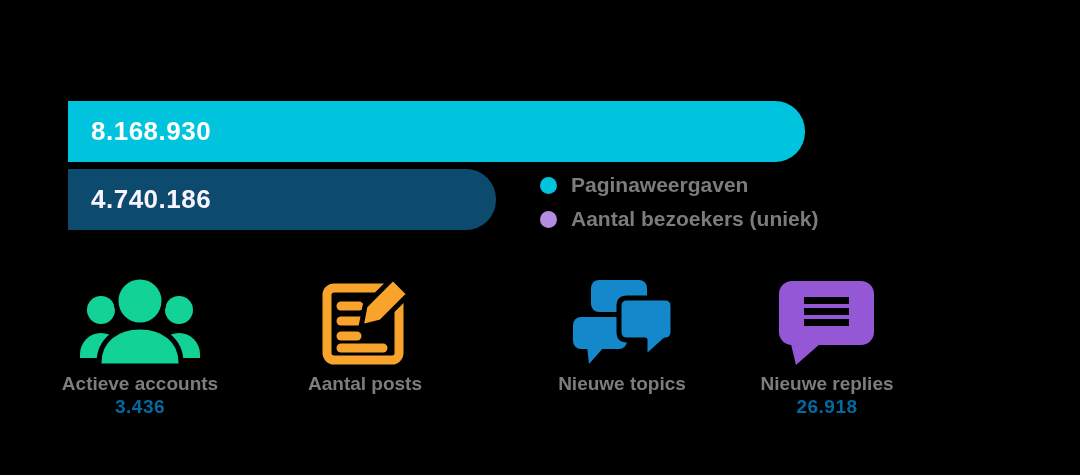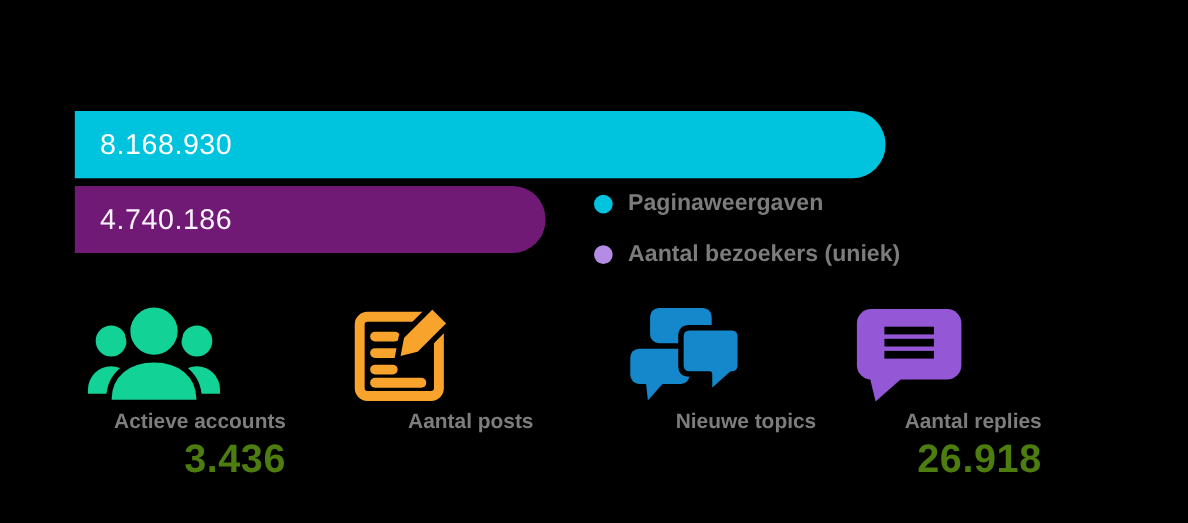--- a/index.html
+++ b/index.html
@@ -3,45 +3,45 @@
 <meta charset="utf-8">
 <style>
   * { margin:0; padding:0; box-sizing:border-box; }
   html,body { width:1080px; height:475px; background:#000000; overflow:hidden; }
   body { font-family:"Liberation Sans", sans-serif; position:relative; }
 
   .bar {
     position:absolute; left:68px; height:61px;
     border-radius:0 30px 30px 0;
     display:flex; align-items:center; padding-left:23px;
-    font-weight:normal; font-size:26px; letter-spacing:.5px;
+    font-weight:bold; font-size:26px; letter-spacing:.5px;
   }
   .bar-0 { top:101px; background:#00c3de; color:#ffffff; }
   .bar-1 { top:169px; background:#b48ce3; color:#f9f3fe; }
 
-  .legend { position:absolute; left:540px; top:172px; display:flex; flex-direction:column; gap:20px; }
+  .legend { position:absolute; left:540px; top:172px; display:flex; flex-direction:column; gap:8px; }
   .legend-item { display:flex; align-items:center; gap:14px; height:26px;
                  color:#7c7c7c; font-size:21px; font-weight:600; }
   .legend-dot { width:17px; height:17px; border-radius:50%; flex:0 0 17px; }
   .dot-0 { background:#00c3de; }
   .dot-1 { background:#b48ce3; }
 
-  .stat { position:absolute; top:274px; width:240px; text-align:right; }
+  .stat { position:absolute; top:274px; width:240px; text-align:center; }
   #stat-0 { left:20px; } #stat-1 { left:245px; } #stat-2 { left:502px; } #stat-3 { left:707px; }
   .stat-icon { height:94px; display:flex; align-items:flex-end; justify-content:center; }
   .stat-label { margin-top:5px; font-size:19px; color:#7d7d7d; font-weight:600; }
-  .stat-value { margin-top:1px; font-size:36px; color:#4d7c0f; font-weight:bold; letter-spacing:.5px; }
+  .stat-value { margin-top:1px; font-size:19px; color:#0369a1; font-weight:bold; letter-spacing:.5px; }
 </style>
 </head>
 <body>
 
 <div class="bar bar-0" style="width: 737px; background: rgb(0, 195, 222);">
   <span>8.168.930</span>
 </div>
-<div class="bar bar-1" style="width: 428px; background: #701a75;">
+<div class="bar bar-1" style="width: 428px; background: #0c4a6e;">
   <span>4.740.186</span>
 </div>
 
 <div class="legend">
   <div class="legend-item">
     <span class="legend-dot dot-0"></span>
     <span>Paginaweergaven</span>
   </div>
   <div class="legend-item">
     <span class="legend-dot dot-1"></span>
@@ -103,15 +103,15 @@
         <rect x="2" y="5" width="95" height="64" rx="13"></rect>
         <polygon points="12,60 52,60 19,89"></polygon>
       </g>
       <g fill="#000000">
         <rect x="27" y="21" width="45" height="7"></rect>
         <rect x="27" y="32" width="45" height="7"></rect>
         <rect x="27" y="43" width="45" height="7"></rect>
       </g>
     </svg>
   </div>
-  <div class="stat-label">Aantal replies</div>
+  <div class="stat-label">Nieuwe replies</div>
   <div class="stat-value">26.918</div>
 </div>
 
 </body></html>

